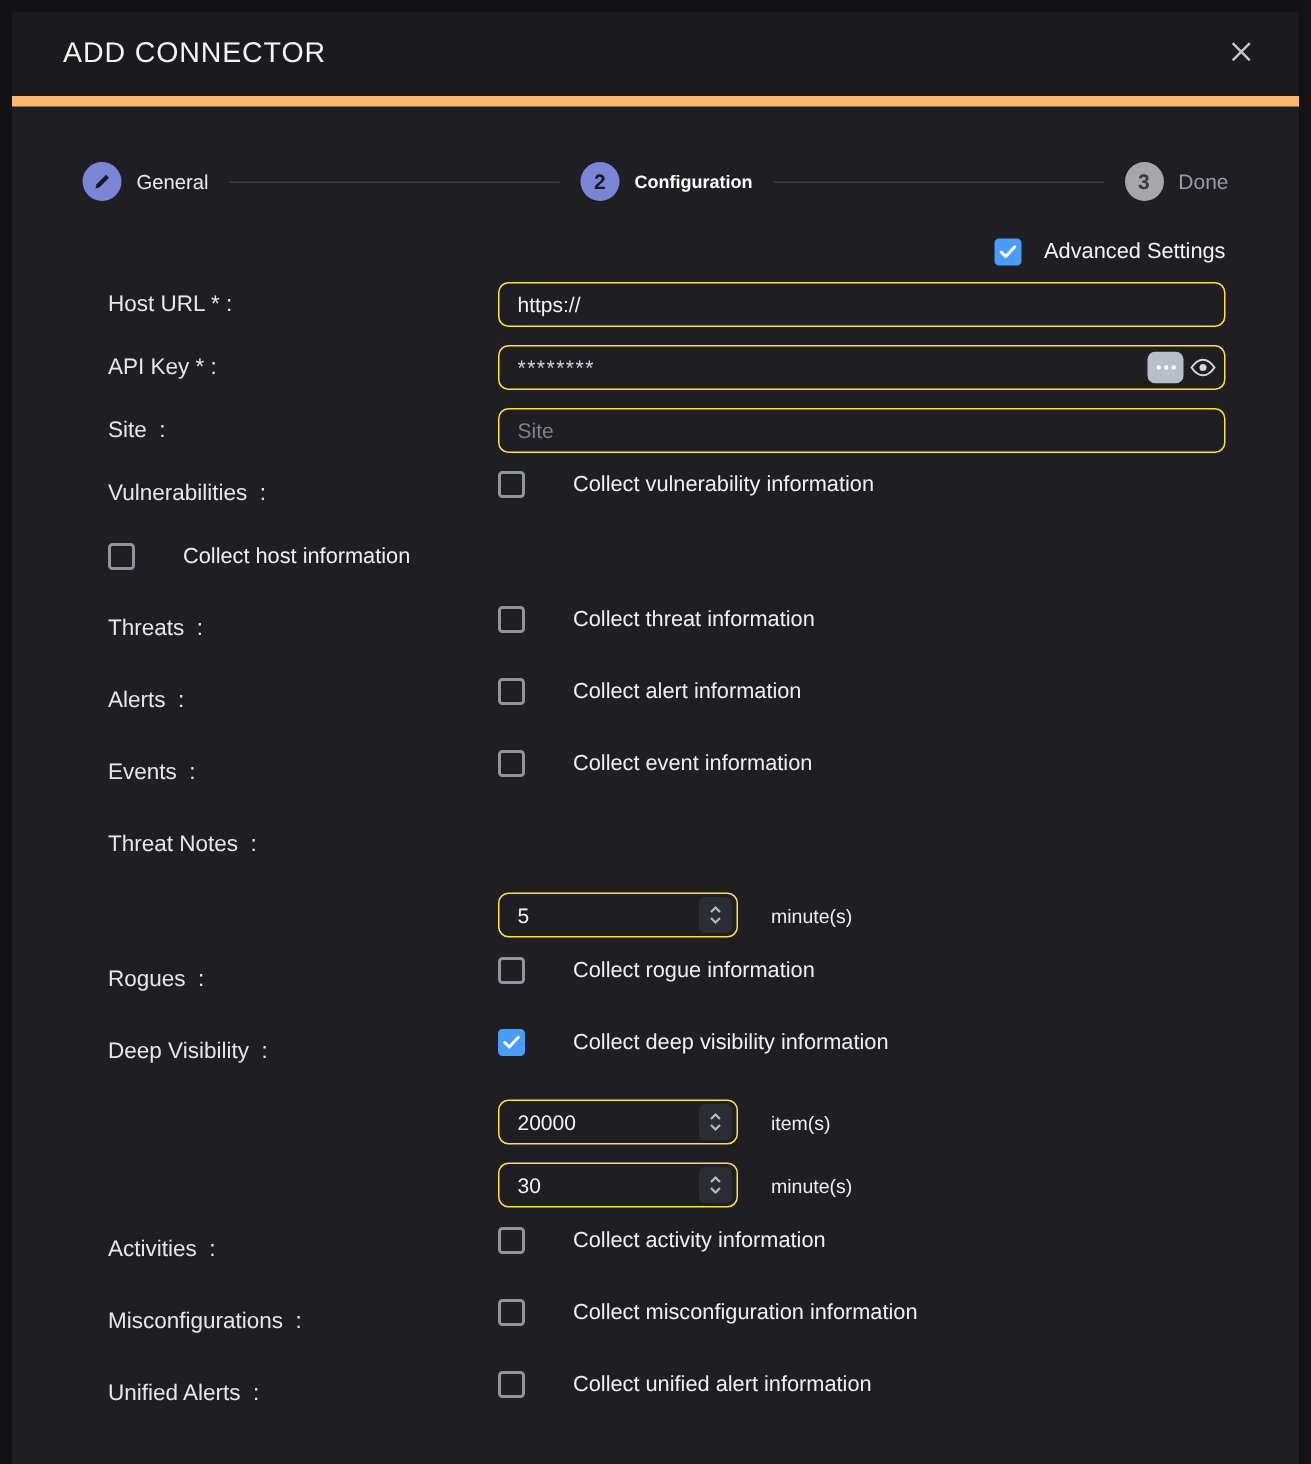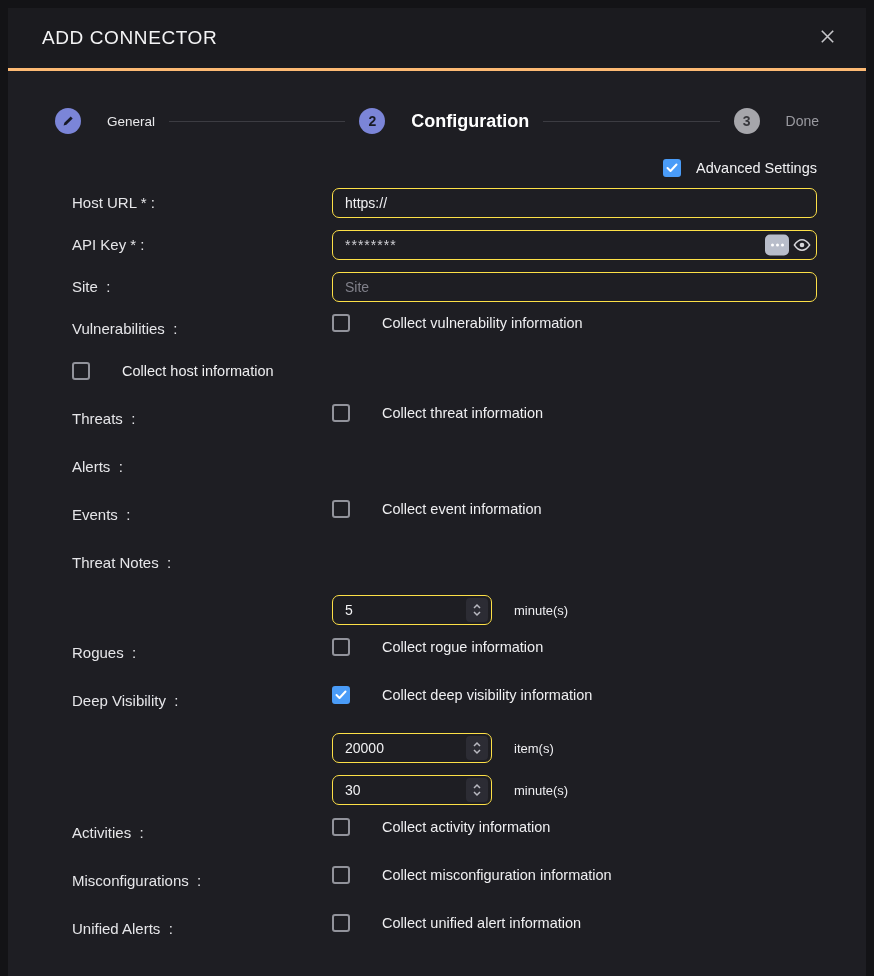--- a/index.html
+++ b/index.html
@@ -13,21 +13,21 @@
   }
   .modal {
     position:absolute; left:8px; top:8px; right:8px; bottom:0;
     background:#1e1e23;
     display:flex; flex-direction:column;
   }
   
   .modal-header {
     height:63px; flex:0 0 63px;
     background:#1b1b1f;
-    border-bottom:3px solid #fdba74;
+    border-bottom:7px solid #fdba74;
     display:flex; align-items:center;
     padding:0 26px 0 34px;
   }
   .modal-title {
     font-size:19px; letter-spacing:0.6px; color:#f4f4f5; font-weight:500;
   }
   .close-btn {
     margin-left:auto; width:26px; height:26px;
     display:flex; align-items:center; justify-content:center;
     cursor:pointer; background:none; border:none;
@@ -40,23 +40,23 @@
   }
   .step { display:flex; align-items:center; }
   .step-circle {
     width:26px; height:26px; border-radius:50%;
     display:flex; align-items:center; justify-content:center;
     font-size:14px; font-weight:700;
     flex:0 0 26px;
   }
   .step-circle.active { background:#7b85d8; color:#181a24; }
   .step-circle.upcoming { background:#a6a6ab; color:#38383d; }
-  .step-label { margin-left:26px; }
+  .step-label { margin-left:10px; }
   .step-label.general { font-size:13.5px; color:#e9e9eb; }
-  .step-label.config { font-size:18px; color:#ffffff; font-weight:700; }
+  .step-label.config { font-size:12px; color:#ffffff; font-weight:700; }
   .step-label.done { font-size:14px; color:#9a9aa0; }
   .step-line { flex:1; height:1px; background:#3c3c42; margin:0 14px; }
   
   .form { margin:25px 0 0 64px; width:745px; flex:0 0 auto; }
   .frow { display:flex; }
   .flabel {
     width:260px; flex:0 0 260px;
     font-size:15px; color:#e6e6e9; white-space:pre;
   }
   .fcontrol { flex:1; position:relative; }
@@ -223,20 +223,26 @@
       <div class="fcontrol">
           <div class="check-wrap">
         <span class="cbox"></span>
         <span class="check-text">Collect threat information</span>
       </div>
         </div>
     </div>
 
     <div class="frow check-row">
       <div class="flabel">Alerts  :</div>
+      <div class="fcontrol">
+          <div class="check-wrap">
+        <span class="cbox"></span>
+        <span class="check-text">Collect alert information</span>
+      </div>
+        </div>
     </div>
 
     <div class="frow check-row">
       <div class="flabel">Events  :</div>
       <div class="fcontrol">
           <div class="check-wrap">
         <span class="cbox"></span>
         <span class="check-text">Collect event information</span>
       </div>
         </div>

